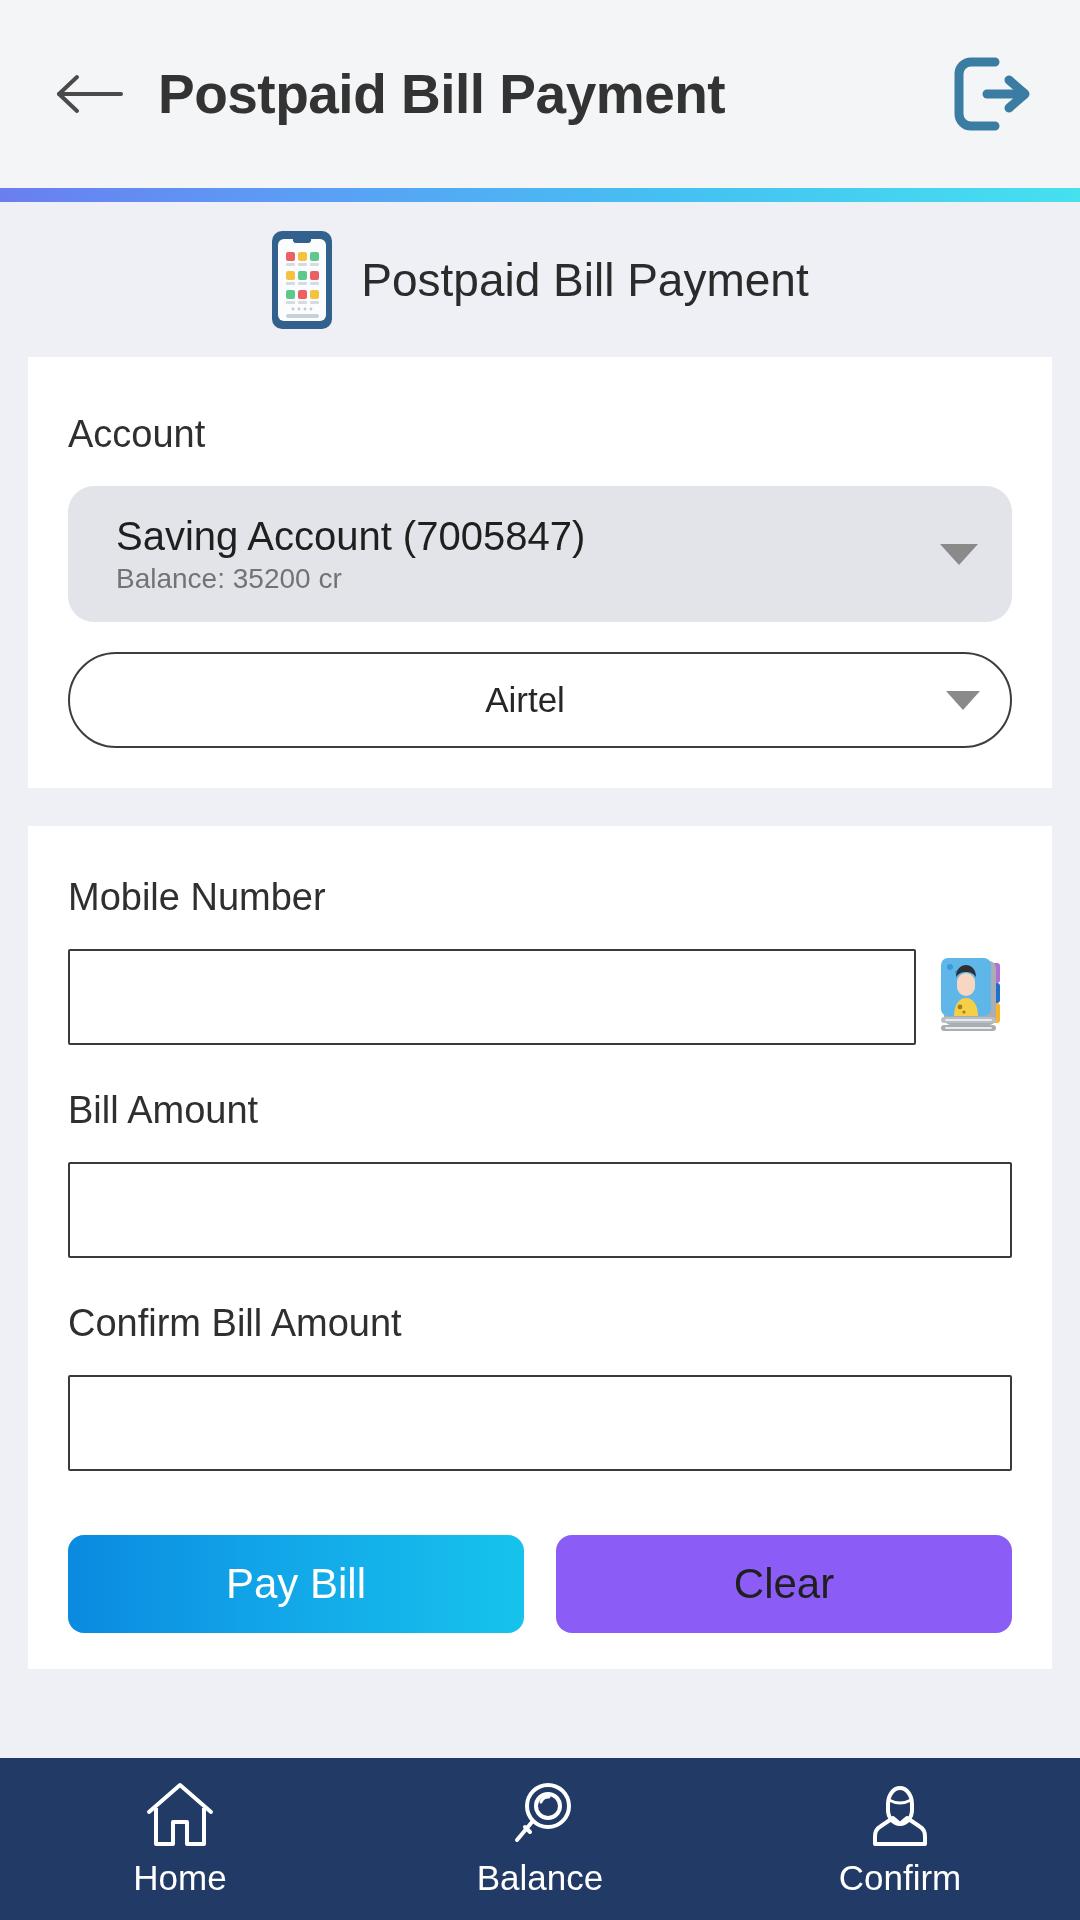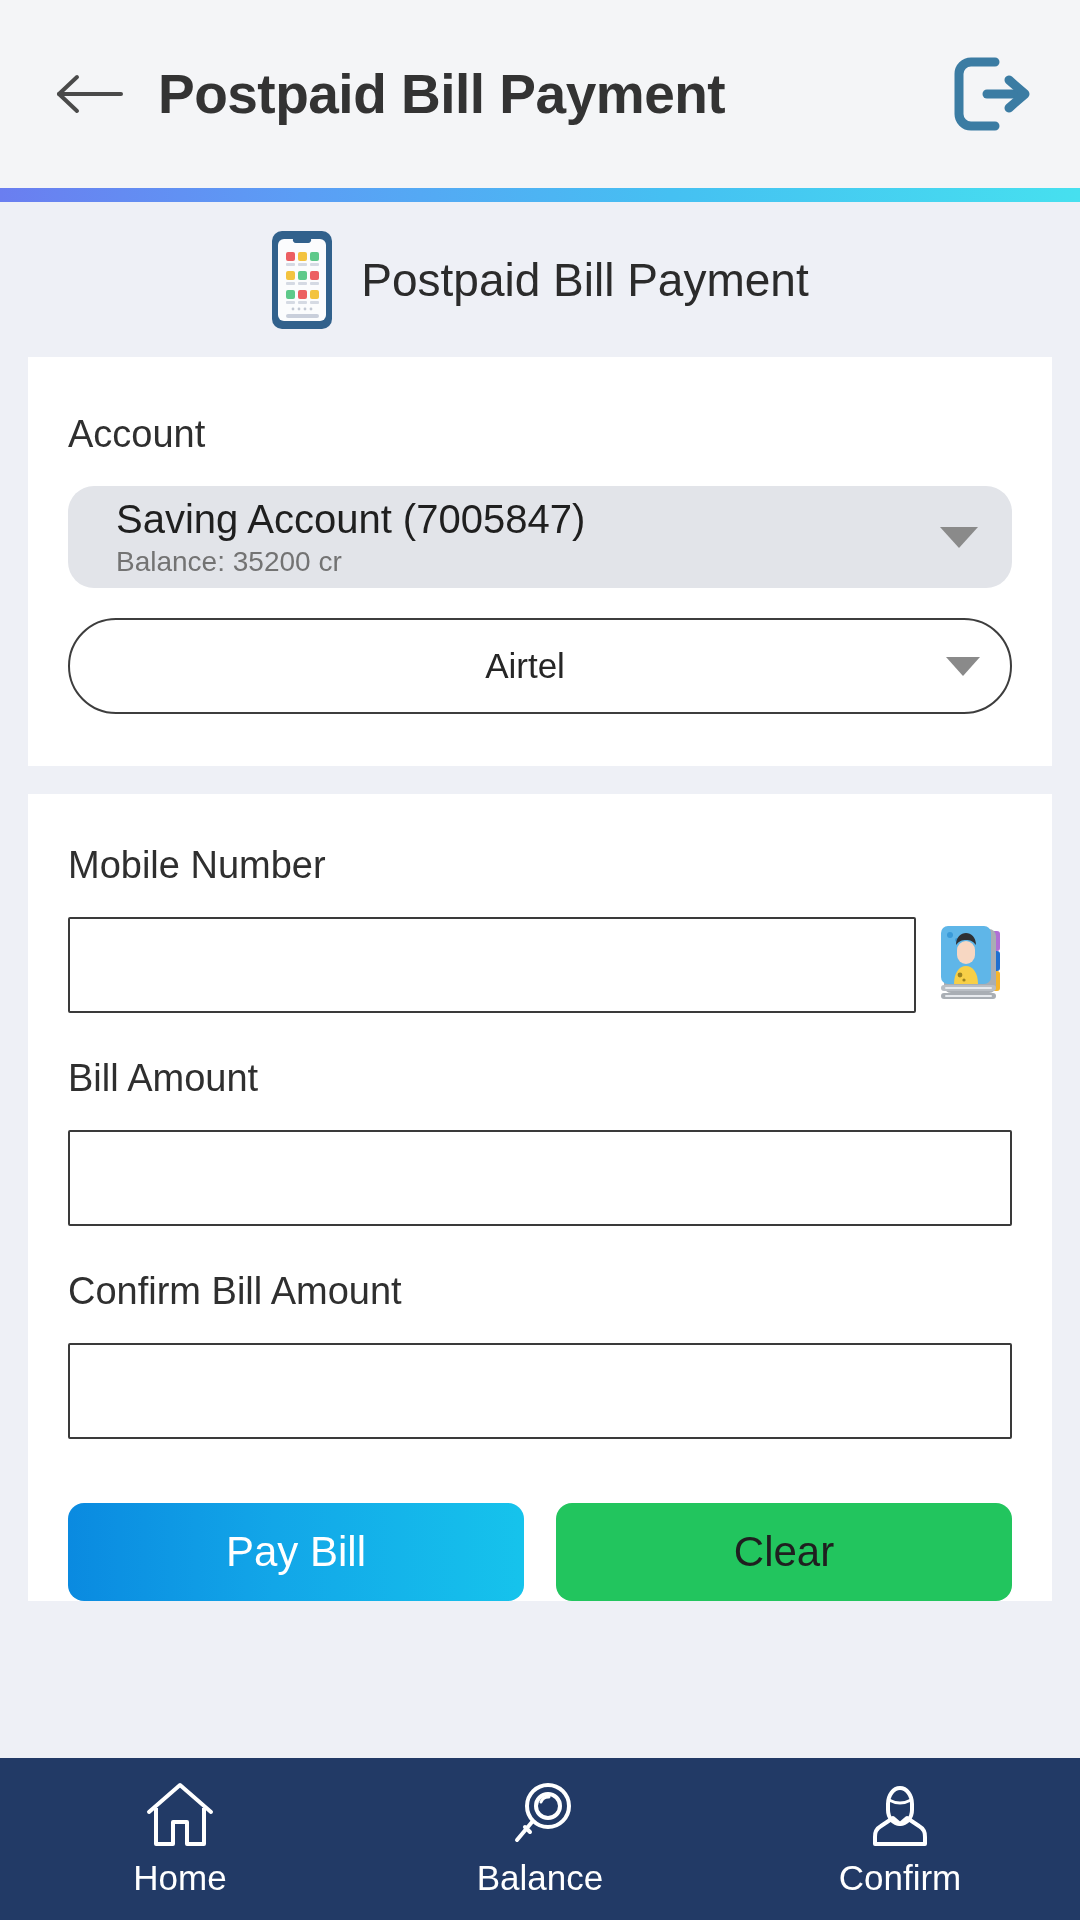--- a/index.html
+++ b/index.html
@@ -72,34 +72,34 @@
     font-size: 46px;
     color: #2b2b2b;
   }
 
   
   .card {
     background: #ffffff;
     margin: 0 28px;
     padding: 0 40px;
   }
-  .card-account { padding-top: 56px; padding-bottom: 52px; }
-  .card-form { margin-top: 28px; padding-top: 50px; }
+  .card-account { padding-top: 56px; padding-bottom: 40px; }
+  .card-form { margin-top: 38px; padding-top: 50px; padding-bottom: 36px; }
 
   .field-label {
     font-size: 38px;
     color: #2f2f2f;
     margin-bottom: 30px;
   }
 
   
   .account-select {
     background: #e2e4e9;
     border-radius: 26px;
-    height: 102px;
+    height: 136px;
     display: flex;
     align-items: center;
     padding: 0 34px 0 48px;
     cursor: pointer;
   }
   .account-select-text { flex: 1 1 auto; }
   .account-name {
     font-size: 40px;
     color: #1f1f1f;
     line-height: 1.18;
@@ -188,21 +188,21 @@
     border-radius: 16px;
     font-family: "Liberation Sans", sans-serif;
     font-size: 42px;
     cursor: pointer;
   }
   .btn-pay {
     background: linear-gradient(90deg, #0a8ae0 0%, #12a6e8 45%, #16c3ec 100%);
     color: #ffffff;
   }
   .btn-clear {
-    background: #22c55e;
+    background: #8b5cf6;
     color: #1f1f1f;
   }
 
   
   .bottom-nav {
     position: absolute;
     left: 0; right: 0; bottom: 0;
     height: 162px;
     background: #223a66;
     display: flex;

